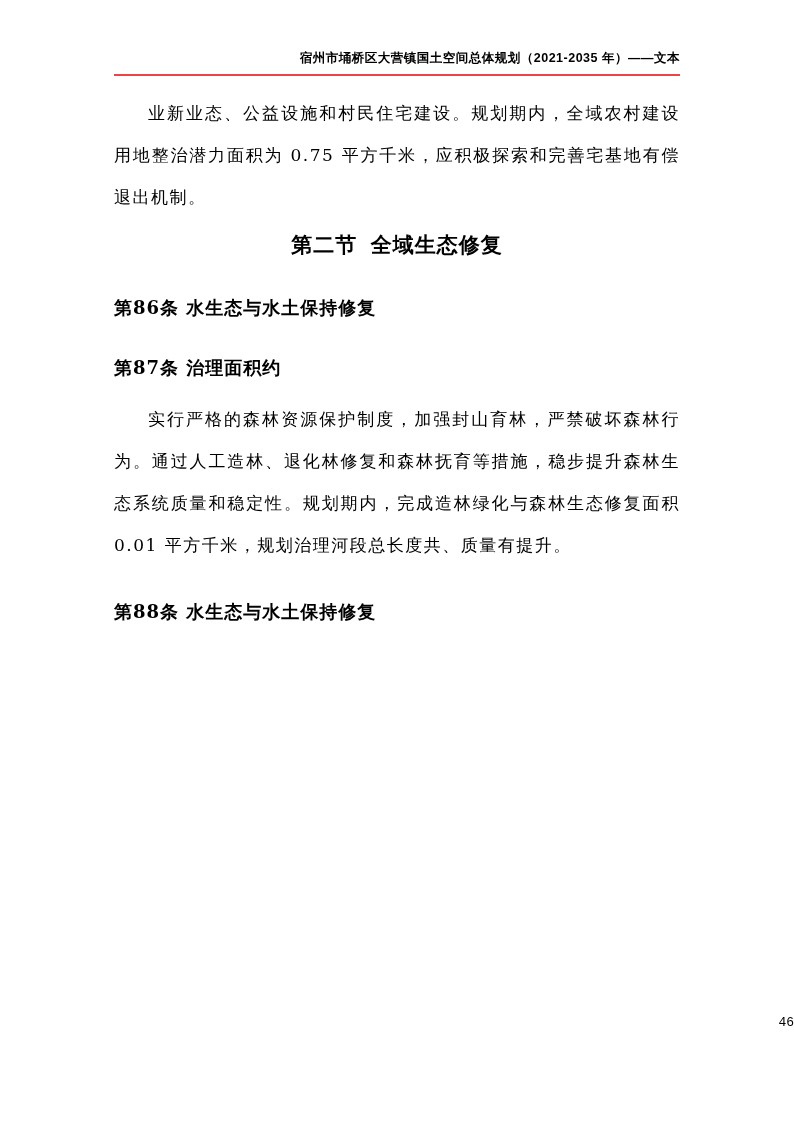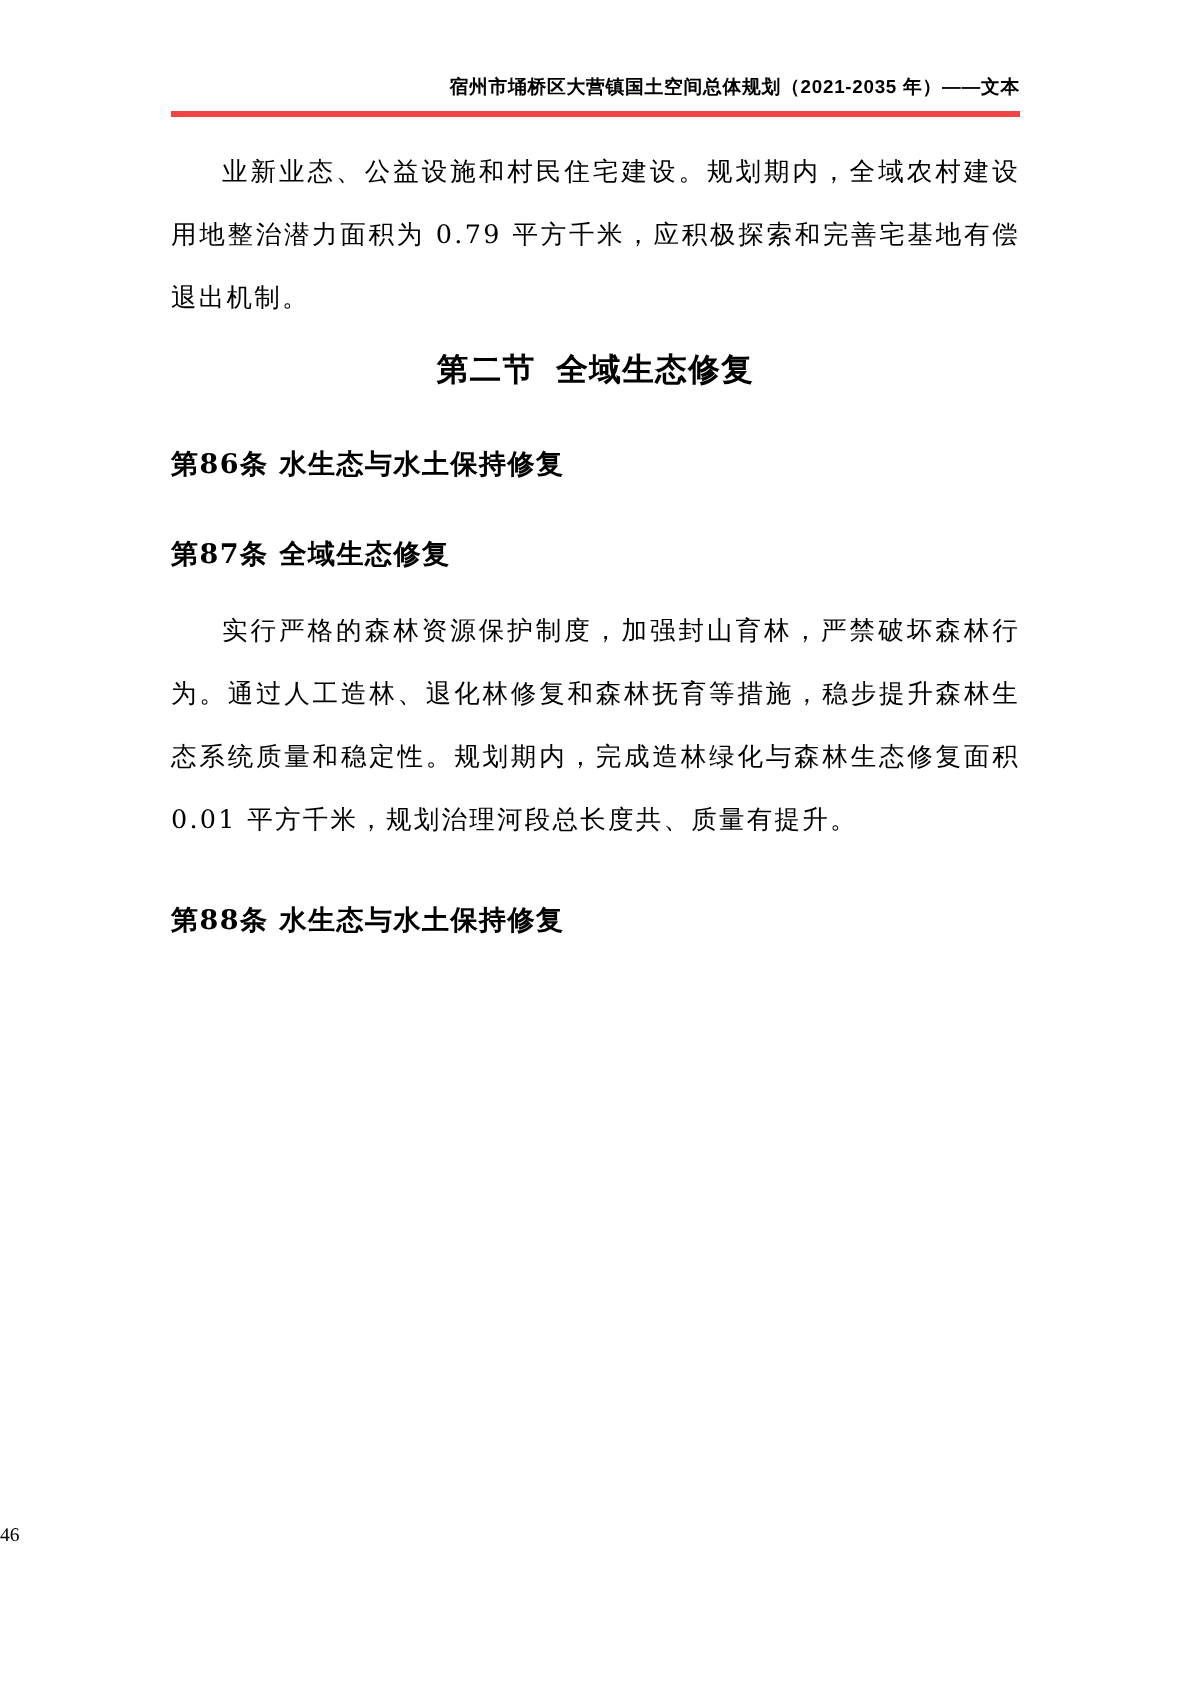--- a/index.html
+++ b/index.html
@@ -23,21 +23,21 @@
     position: relative;
   }
   .doc-header {
     text-align: right;
     font-family: "Liberation Sans", sans-serif;
     font-weight: bold;
     font-size: 12.5px;
     line-height: 16px;
     letter-spacing: 0.5px;
     padding-bottom: 8px;
-    border-bottom: 4px solid #ef4444;
+    border-bottom: 2px solid #ef4444;
   }
   .para {
     font-size: 17px;
     line-height: 42px;
     letter-spacing: 1.5px;
     text-align: justify;
     text-indent: 2em;
     margin: 0;
   }
   .intro-para {
@@ -61,45 +61,45 @@
     font-family: "DejaVu Serif", serif;
   }
   .article-body {
     margin-top: 16px;
   }
   .page-footer {
     position: absolute;
     top: 1014px;
     left: 0;
     width: 794px;
-    text-align: left;
+    text-align: right;
     font-size: 13px;
     line-height: 18px;
-    font-family: Liberation Serif, serif;
+    font-family: Liberation Mono, monospace;
   }
 </style>
 </head>
 <body>
 
 <div class="page">
 
   <div class="doc-header">
     <span>宿州市埇桥区大营镇国土空间总体规划（2021-2035 年）——文本</span>
   </div>
 
-  <p class="para intro-para">业新业态、公益设施和村民住宅建设。规划期内，全域农村建设用地整治潜力面积为 0.79 平方千米，应积极探索和完善宅基地有偿退出机制。</p>
+  <p class="para intro-para">业新业态、公益设施和村民住宅建设。规划期内，全域农村建设用地整治潜力面积为 0.75 平方千米，应积极探索和完善宅基地有偿退出机制。</p>
 
   <div class="section-title">第二节 全域生态修复</div>
 
   <div>
     <div class="article-heading">第86条 水生态与水土保持修复</div>
   </div>
 
   <div>
-    <div class="article-heading">第87条 全域生态修复</div>
+    <div class="article-heading">第87条 治理面积约</div>
     <p class="para article-body">实行严格的森林资源保护制度，加强封山育林，严禁破坏森林行为。通过人工造林、退化林修复和森林抚育等措施，稳步提升森林生态系统质量和稳定性。规划期内，完成造林绿化与森林生态修复面积 0.01 平方千米，规划治理河段总长度共、质量有提升。</p>
   </div>
 
   <div>
     <div class="article-heading">第88条 水生态与水土保持修复</div>
   </div>
 
   <div class="page-footer">46</div>
 
 </div>

